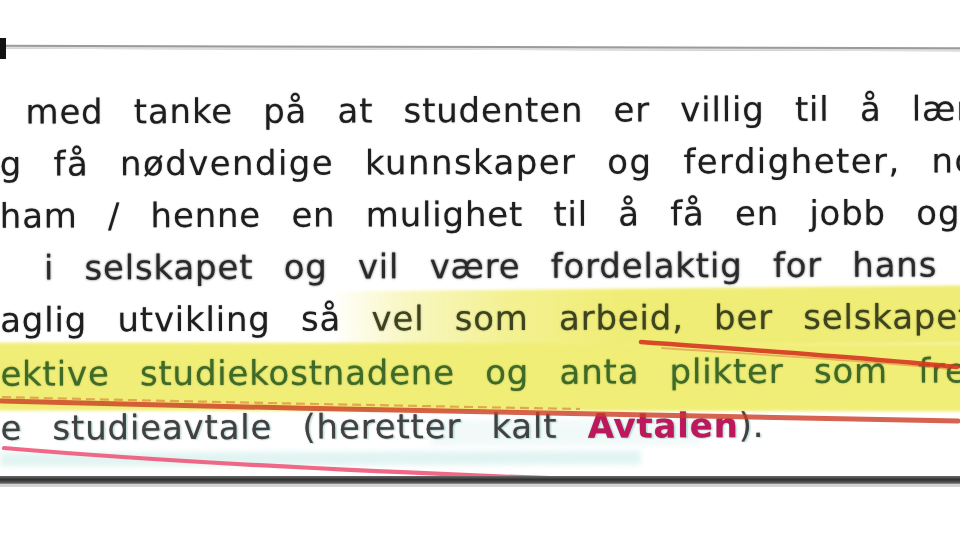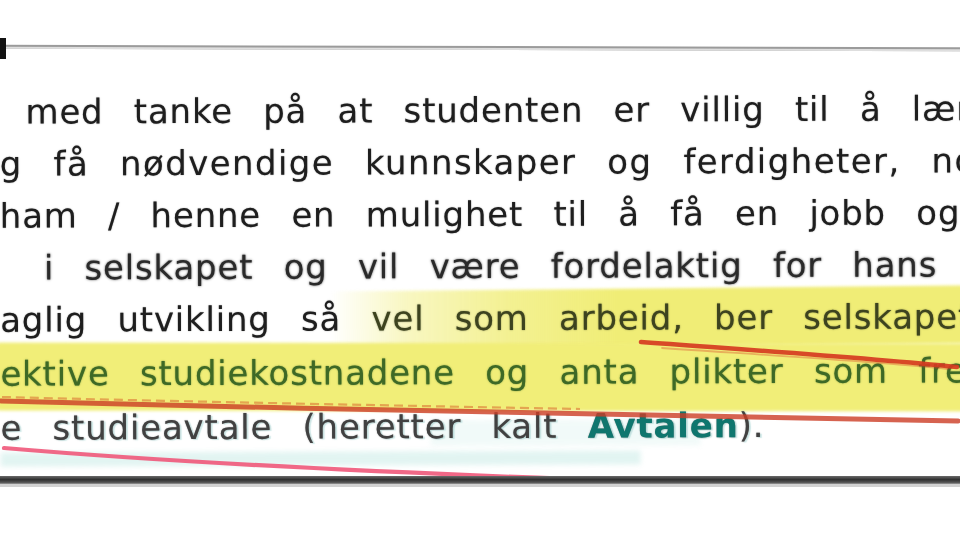--- a/index.html
+++ b/index.html
@@ -44,21 +44,21 @@
   .l2 { top: 140px; letter-spacing: 1.4px; }
   .l3 { top: 192px; }
   .l4 { top: 244px; padding-left: 44px; color: #2a2a2a;
         text-shadow: 0 0 2.2px rgba(40,40,40,0.85); }
   .l5 { top: 296px; }
   .l6 { top: 350px; color: #3e6926;
         text-shadow: 0 0 1.6px rgba(62,105,38,0.8); }
   .l7 { top: 404px; color: #414141;
         text-shadow: 0 0 1.2px rgba(60,60,60,0.6), 2px 1px 1px rgba(110,190,185,0.3); }
   .hl-ink { color: #3d431f; text-shadow: 0 0 1.6px rgba(61,67,31,0.7); }
-  .bold-ink { font-weight: 700; color: #0f766e; }
+  .bold-ink { font-weight: 700; color: #be185d; }
   
   .highlight { position: absolute; filter: blur(1.5px); border-radius: 8px; }
   .h1 {
     left: 330px; top: 289px; width: 640px; height: 58px;
     background: linear-gradient(90deg,
       rgba(240,237,118,0) 0%, rgba(240,237,118,0.45) 12%,
       rgba(240,237,118,0.8) 28%, #f0ed76 45%);
     transform: rotate(-0.35deg);
   }
   .h2 {

